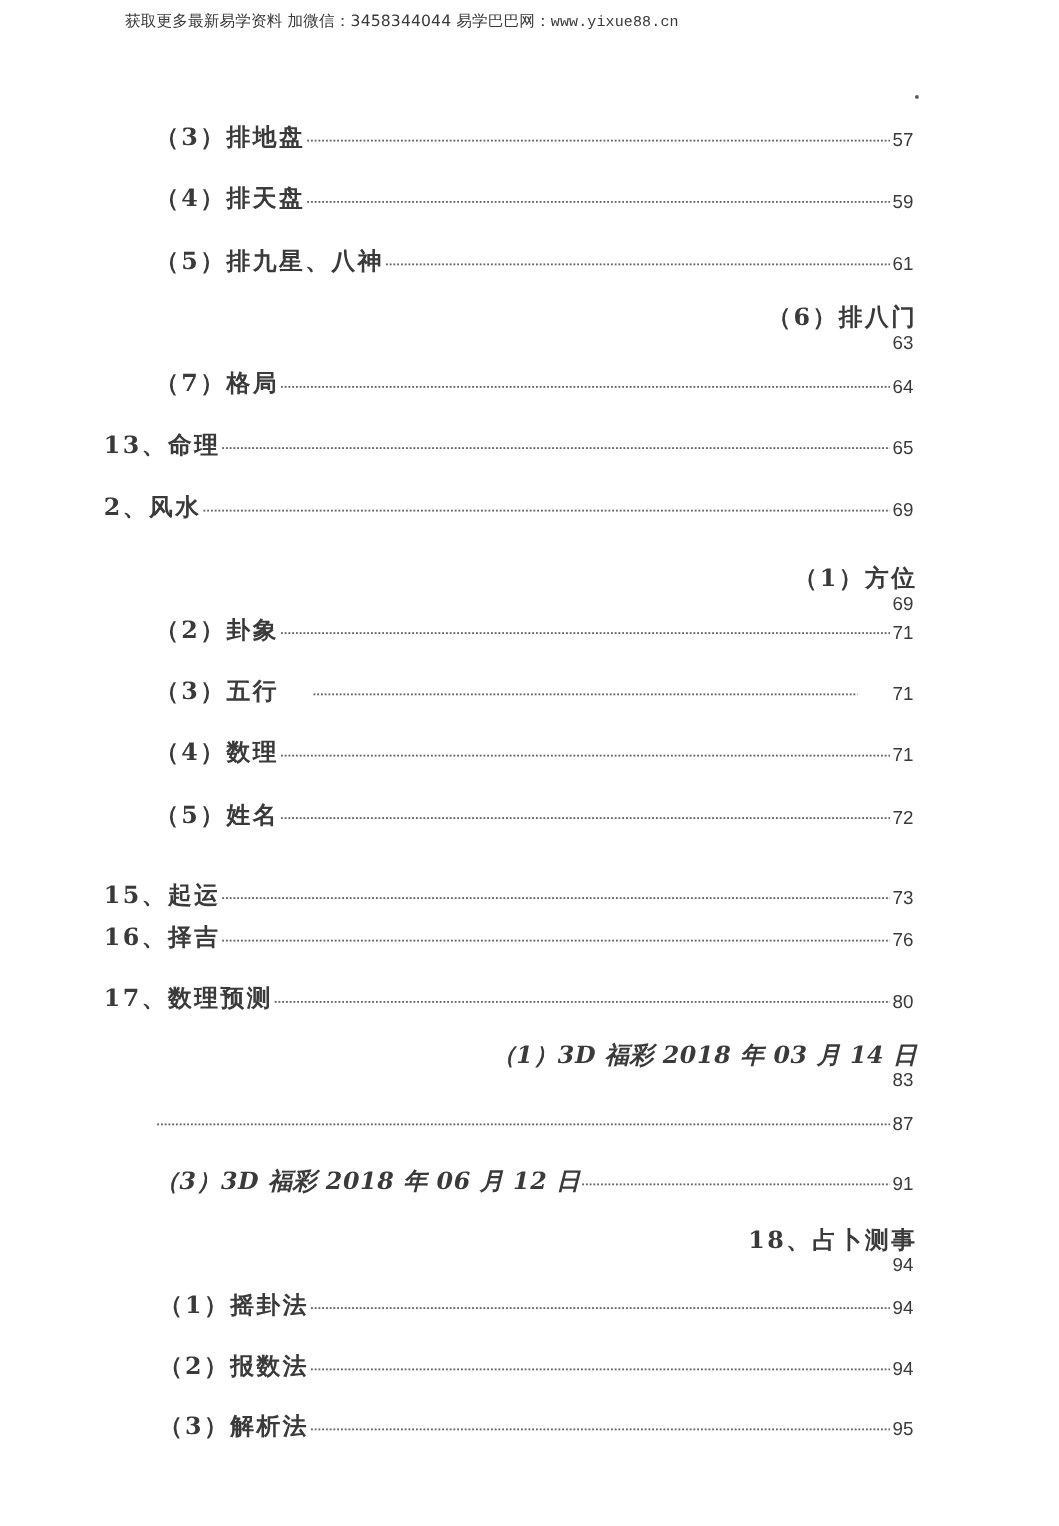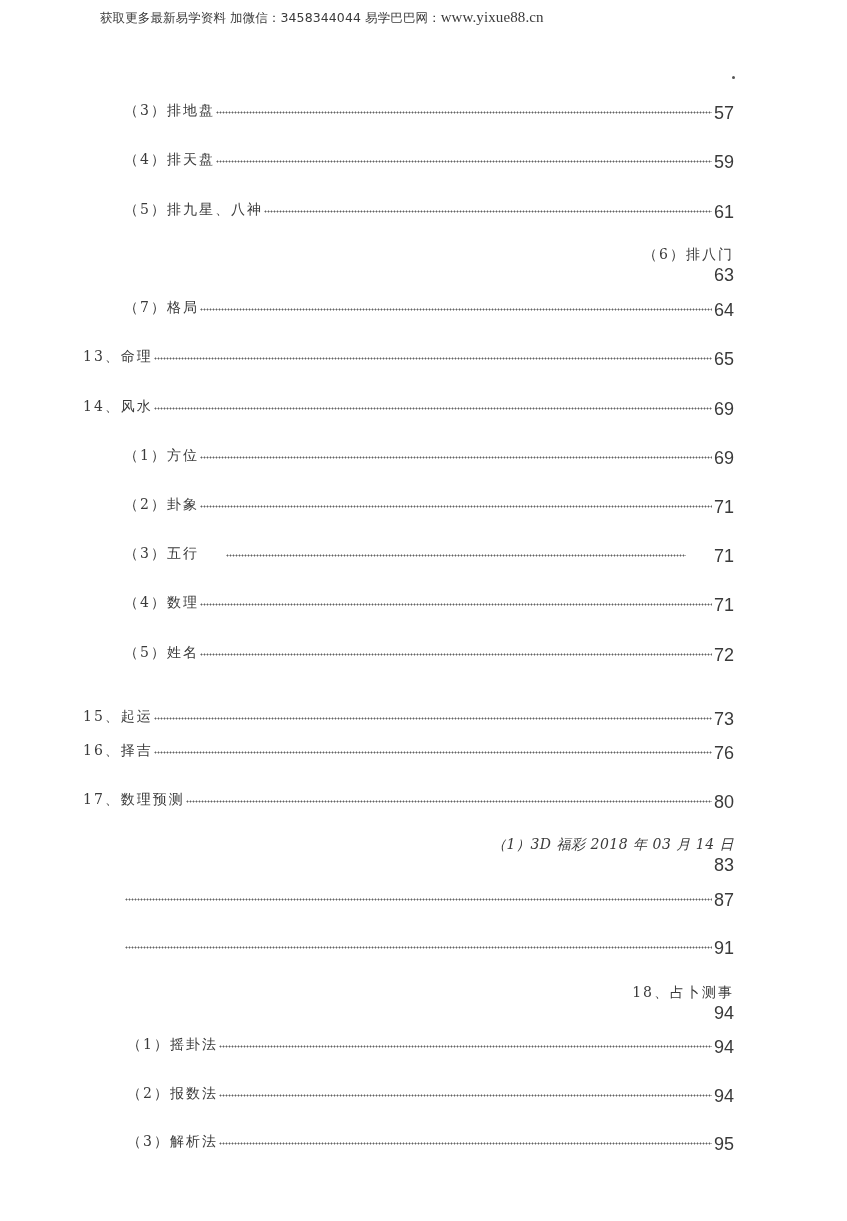--- a/index.html
+++ b/index.html
@@ -26,40 +26,40 @@
       position: absolute;
       left: 100px;
       top: 9px;
       font-family: "DejaVu Sans", sans-serif;
       font-size: 12.5px;
       color: #3a3a3a;
       white-space: nowrap;
       letter-spacing: 0.1px;
     }
     .header-banner .url {
-      font-family: Liberation Serif, serif;
-      font-size: 15px;
+      font-family: Liberation Mono, monospace;
+      font-size: 12px;
     }
     .stray-dot {
       position: absolute;
       width: 3px; height: 3px;
       border-radius: 50%;
       background: #555;
     }
     .toc-entry {
       position: absolute;
       height: 22px;
       display: flex;
       align-items: flex-end;
       right: 113px;
     }
     .toc-label {
       font-family: "DejaVu Serif", serif;
-      font-size: 14px;
-      font-weight: normal;
+      font-size: 19px;
+      font-weight: bold;
       color: #3a3a3a;
       white-space: nowrap;
       letter-spacing: 2px;
       line-height: 18px;
       flex: 0 0 auto;
     }
     .toc-label.italic {
       font-style: italic;
       letter-spacing: 0.5px;
     }
@@ -68,21 +68,21 @@
       height: 18px;
       margin: 0 2px 0 1px;
       background-image: radial-gradient(circle, #4a4a4a 0.9px, transparent 1.1px);
       background-size: 3px 3px;
       background-repeat: repeat-x;
       background-position: 0 10px;
       opacity: 0.85;
     }
     .toc-page {
       font-family: "Liberation Sans", sans-serif;
-      font-size: 18px;
+      font-size: 15px;
       color: #3a3a3a;
       line-height: 18px;
       flex: 0 0 auto;
       width: 20px;
       text-align: left;
       position: relative;
       top: 3px;
     }
   </style>
 </head>
@@ -121,25 +121,25 @@
       <span class="toc-label">（7）格局</span>
       <span class="toc-leader"></span>
       <span class="toc-page">64</span>
     </div>
     <div class="toc-entry" style="left:83px; top:343px;">
       <span class="toc-label">13、命理</span>
       <span class="toc-leader"></span>
       <span class="toc-page">65</span>
     </div>
     <div class="toc-entry" style="left:83px; top:393px;">
-      <span class="toc-label">14、风水</span>
+      <span class="toc-label">2、风水</span>
       <span class="toc-leader"></span>
       <span class="toc-page">69</span>
     </div>
-    <div class="toc-entry" style="left:124px; top:442px;">
+    <div class="toc-entry" style="left:124px; top:454px;flex-direction:column;">
       <span class="toc-label">（1）方位</span>
       <span class="toc-leader"></span>
       <span class="toc-page">69</span>
     </div>
     <div class="toc-entry" style="left:124px; top:491px;">
       <span class="toc-label">（2）卦象</span>
       <span class="toc-leader"></span>
       <span class="toc-page">71</span>
     </div>
     <div class="toc-entry" style="left:124px; top:540px;gap:26px;">
@@ -175,20 +175,21 @@
     <div class="toc-entry" style="left:124px; top:835px;flex-direction:column;">
       <span class="toc-label italic">（1）3D 福彩 2018 年 03 月 14 日</span>
       <span class="toc-leader"></span>
       <span class="toc-page">83</span>
     </div>
     <div class="toc-entry" style="left:124px; top:884px;">
       <span class="toc-leader"></span>
       <span class="toc-page">87</span>
     </div>
     <div class="toc-entry" style="left:124px; top:932px;">
+      <span class="toc-label italic">（3）3D 福彩 2018 年 06 月 12 日</span>
       <span class="toc-leader"></span>
       <span class="toc-page">91</span>
     </div>
     <div class="toc-entry" style="left:86px; top:983px;flex-direction:column;">
       <span class="toc-label">18、占卜测事</span>
       <span class="toc-leader"></span>
       <span class="toc-page">94</span>
     </div>
     <div class="toc-entry" style="left:127px; top:1031px;">
       <span class="toc-label">（1）摇卦法</span>

